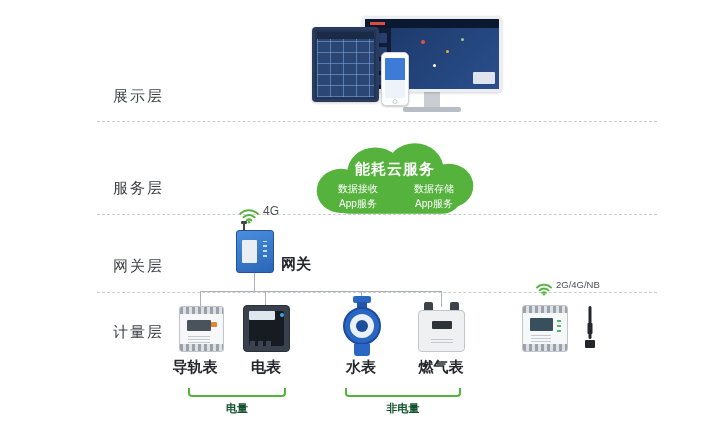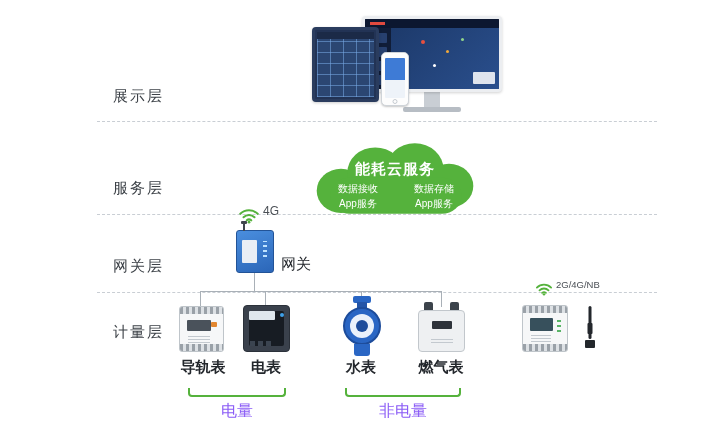--- a/index.html
+++ b/index.html
@@ -49,21 +49,21 @@
   
   .wifi{position:absolute}
   .net-label{position:absolute;font-size:12px;color:#4a4f55}
   .gateway{position:absolute;left:236px;top:230px;width:38px;height:43px;border-radius:3px;z-index:2;
            background:linear-gradient(160deg,#4a8ede,#2b66b8);border:1px solid #225397}
   .gw-ant{position:absolute;top:-7px;left:6px;width:2px;height:7px;background:#40464d}
   .gw-ant::before{content:"";position:absolute;top:-3px;left:-2px;width:6px;height:3px;background:#40464d;border-radius:1px}
   .gw-panel{position:absolute;left:5px;top:9px;width:15px;height:23px;background:#e9eef5;border-radius:1px}
   .gw-led{position:absolute;right:6px;top:10px;width:4px;height:16px;
           background:repeating-linear-gradient(0deg,#bfe3ff 0 2px,transparent 2px 5px)}
-  .gw-label{position:absolute;left:281px;top:255px;font-size:15px;font-weight:normal;color:#23272c}
+  .gw-label{position:absolute;left:281px;top:255px;font-size:15px;font-weight:bold;color:#23272c}
 
   
   .line{position:absolute;background:#a9b0b7}
   .lv{width:1px}.lh{height:1px}
 
   
   .din{position:absolute;left:179px;top:306px;width:45px;height:46px;background:#f6f7f8;
        border:1px solid #bfc5ca;border-radius:3px;z-index:2}
   .strip-top{position:absolute;top:0;left:0;right:0;height:7px;border-radius:2px 2px 0 0;
        background:repeating-linear-gradient(90deg,#9aa1a8 0 3px,#dde1e5 3px 6px)}
@@ -114,21 +114,21 @@
   .ant-mid{position:absolute;left:50%;transform:translateX(-50%);top:17px;width:5px;height:11px;background:#23272c;border-radius:1px}
   .ant-base{position:absolute;left:50%;transform:translateX(-50%);bottom:4px;width:10px;height:8px;background:#23272c;border-radius:1px}
 
   .meter-label{position:absolute;top:358px;transform:translateX(-50%);font-size:15px;font-weight:bold;
                color:#23272c;white-space:nowrap}
 
   
   .bracket{position:absolute;top:388px;height:9px;border:2px solid #55b23c;border-top:none;border-radius:0 0 4px 4px}
   .b1{left:188px;width:98px}
   .b2{left:345px;width:116px}
-  .group-label{position:absolute;top:401px;transform:translateX(-50%);font-size:16px;font-weight:normal;color:#8b5cf6}
+  .group-label{position:absolute;top:401px;transform:translateX(-50%);font-size:11px;font-weight:bold;color:#14532d}
 </style>
 </head>
 <body>
 
 <div id="canvas">
 
   <div class="divider" style="top:121px"></div>
   <div class="divider" style="top:214px"></div>
   <div class="divider" style="top:292px"></div>
 
@@ -253,21 +253,21 @@
     <div class="arcm-lines"></div>
     <div class="strip-bot"></div>
   </div>
 
   <div class="antenna">
     <div class="ant-rod"></div>
     <div class="ant-mid"></div>
     <div class="ant-base"></div>
   </div>
 
-  <div class="meter-label" style="left:203px">导轨表</div>
+  <div class="meter-label" style="left:195px">导轨表</div>
   <div class="meter-label" style="left:266px">电表</div>
   <div class="meter-label" style="left:361px">水表</div>
   <div class="meter-label" style="left:441px">燃气表</div>
 
   <div class="bracket b1"></div>
   <div class="bracket b2"></div>
   <div class="group-label" style="left:237px">电量</div>
   <div class="group-label" style="left:403px">非电量</div>
 
 </div>

